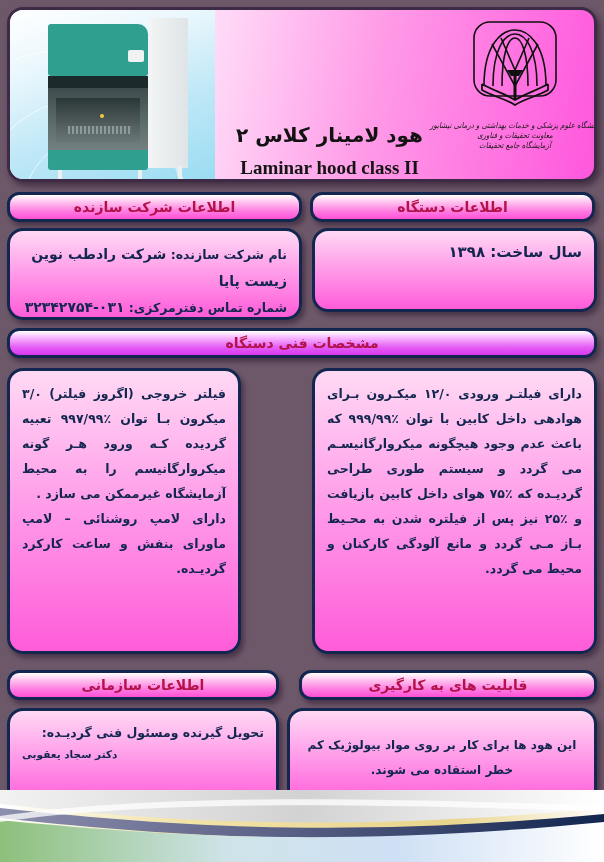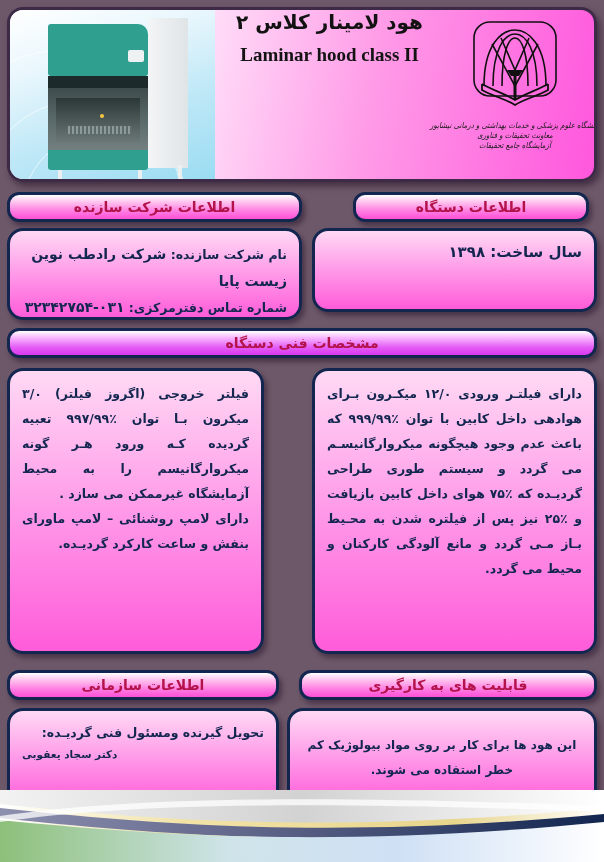--- a/index.html
+++ b/index.html
@@ -35,21 +35,21 @@
   .h-chamber{left:38px;top:78px;width:100px;height:62px;background:linear-gradient(180deg,#3f4b4c 0%,#5b6b6b 55%,#73807f 100%);}
   .h-chamber-inner{left:46px;top:88px;width:84px;height:44px;background:linear-gradient(180deg,#2c3738,#6a7776);}
   .h-grill{left:58px;top:116px;width:64px;height:8px;background:repeating-linear-gradient(90deg,#8e9a99 0 2px,#5d6a6a 2px 4px);}
   .h-lowband{left:38px;top:140px;width:100px;height:20px;background:#2fa08f;border-radius:0 0 3px 3px;}
   .h-dot{left:90px;top:104px;width:4px;height:4px;background:#f5c741;border-radius:50%;}
   .h-badge{left:118px;top:40px;width:16px;height:12px;background:#eef2f2;border-radius:2px;}
   .h-leg{background:#eceff0;width:4px;}
 
   #title-zone{
     position:absolute;right:150px;left:205px;top:0;height:100%;
-    display:flex;flex-direction:column;align-items:center;justify-content:flex-start;gap:10px;
+    display:flex;flex-direction:column;align-items:center;justify-content:flex-end;gap:10px;
   }
   #title-fa{font-size:20px;font-weight:bold;color:#121212;letter-spacing:.5px;}
   #title-en{font-family:"Liberation Serif","DejaVu Serif",serif;font-size:19px;font-weight:bold;color:#141414;direction:ltr;}
 
   #logo-zone{position:absolute;right:4px;top:4px;width:150px;height:166px;display:flex;flex-direction:column;align-items:center;justify-content:flex-start;padding-top:6px;box-sizing:border-box;}
   #logo-zone svg{display:block;}
   .logo-line{font-size:7px;color:#1a1a1a;margin-top:2px;font-style:italic;white-space:nowrap;transform:scaleY(1.15);}
 
   
   .bar{
@@ -130,21 +130,21 @@
       <path d="M20 64 L20 70 C30 76, 44 79, 53 85 C62 79, 76 76, 86 70 L86 64" fill="none" stroke="#101010" stroke-width="1.8"></path>
       <line x1="53" y1="52" x2="53" y2="80" stroke="#101010" stroke-width="3"></line>
       <path d="M45 50 L61 50 L57 56 L49 56 Z" fill="#101010"></path>
     </svg>
     <div class="logo-line">دانشگاه علوم پزشکی و خدمات بهداشتی و درمانی نیشابور</div>
     <div class="logo-line">معاونت تحقیقات و فناوری</div>
     <div class="logo-line">آزمایشگاه جامع تحقیقات</div>
   </div>
 </div>
 
-<div class="bar" style="right:15px;top:192px;width:236px;">
+<div class="bar" style="right:9px;top:192px;width:285px;">
   <span>اطلاعات دستگاه</span>
 </div>
 <div class="box" style="right:7px;top:228px;width:285px;height:84px;">
   <p class="model-text">سال ساخت: ۱۳۹۸</p>
 </div>
 
 <div class="bar" style="left:7px;top:192px;width:295px;">
   <span>اطلاعات شرکت سازنده</span>
 </div>
 <div class="box" style="left:7px;top:228px;width:295px;height:92px;">
@@ -159,21 +159,21 @@
 </div>
 
 <div class="bar magenta" style="left:7px;top:328px;width:590px;">
   <span>مشخصات فنی دستگاه</span>
 </div>
 
 <div class="box" style="right:7px;top:368px;width:285px;height:286px;">
   <p class="spec-text">دارای فیلتـر ورودی ۱۲/۰ میکـرون بـرای هوادهی داخل کابین با توان ٪۹۹۹/۹۹ که باعث عدم وجود هیچگونه میکروارگانیسـم می گردد و سیستم طوری طراحی گردیـده که ٪۷۵ هوای داخل کابین بازیافت و ٪۲۵ نیز پس از فیلتره شدن به محـیط بـاز مـی گردد و مانع آلودگی کارکنان و محیط می گردد.</p>
 </div>
 
-<div class="box" style="left:7px;top:368px;width:257px;height:286px;">
+<div class="box" style="left:7px;top:368px;width:234px;height:286px;">
   <p class="spec-text">فیلتر خروجی (اگروز فیلتر) ۳/۰ میکرون بـا توان ٪۹۹۷/۹۹ تعبیه گردیده کـه ورود هـر گونه میکروارگانیسم را به محیط آزمایشگاه غیرممکن می سازد .</p>
   <p class="spec-text">دارای لامپ روشنائی – لامپ ماورای بنفش و ساعت کارکرد گردیـده.</p>
 </div>
 
 <div class="bar" style="right:7px;top:670px;width:298px;">
   <span>قابلیت های به کارگیری</span>
 </div>
 <div class="box" style="right:7px;top:708px;width:310px;height:100px;display:flex;align-items:center;justify-content:center;">
   <p class="big-text">این هود ها برای کار بر روی مواد بیولوژیک کم خطر استفاده می شوند.</p>
 </div>

